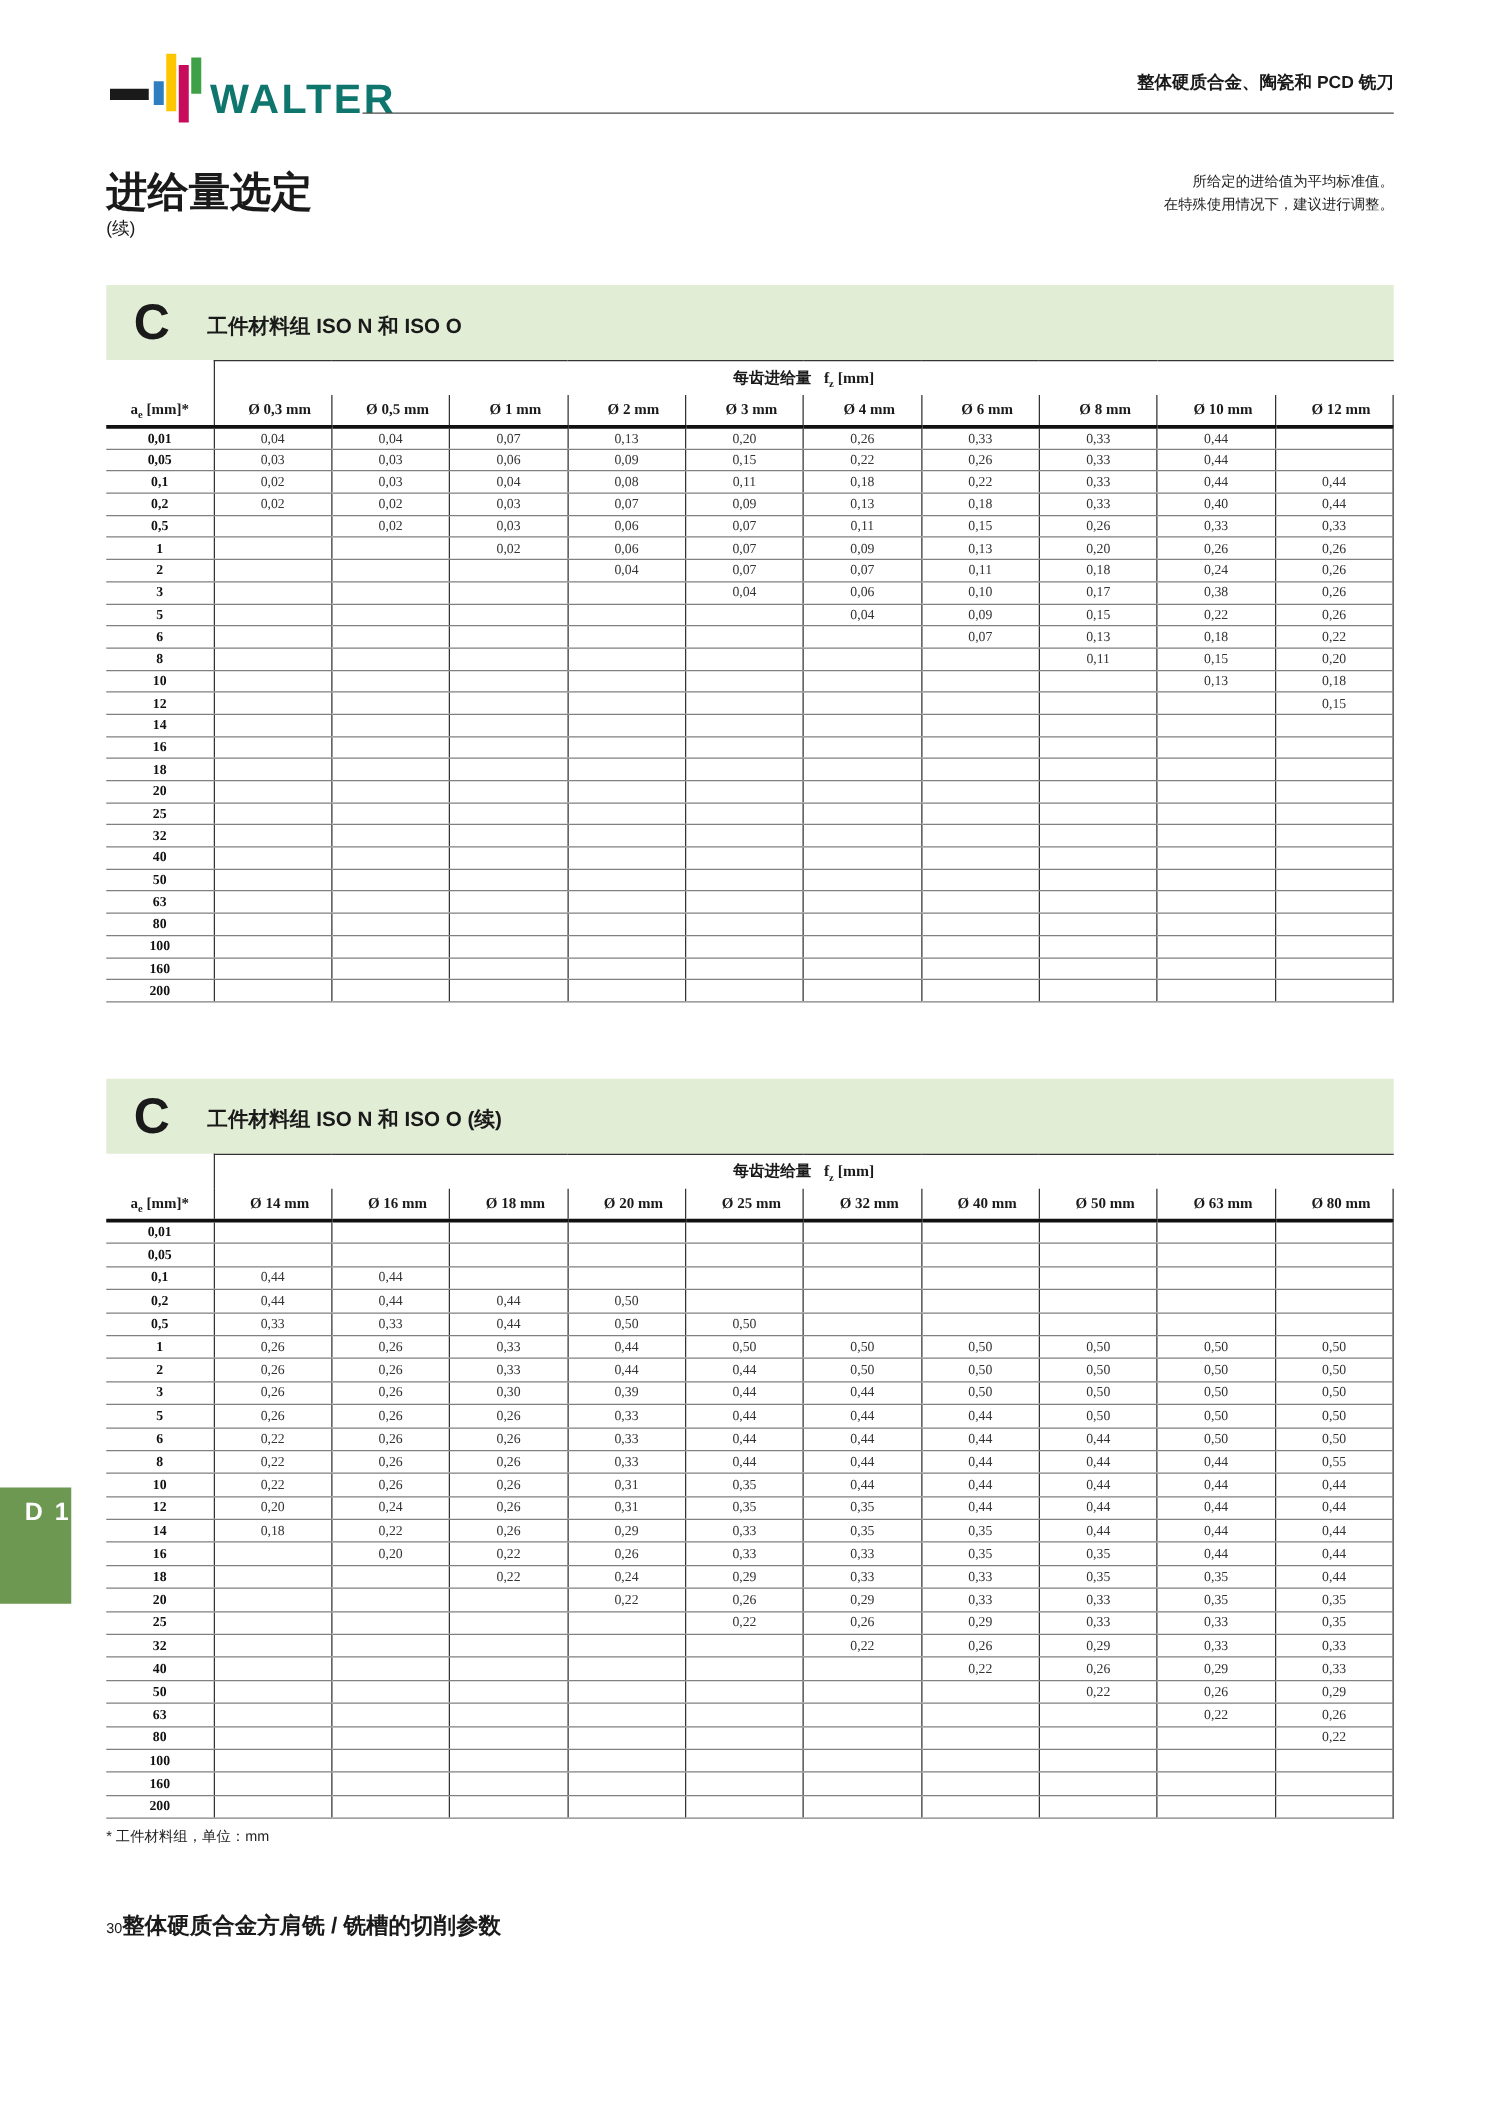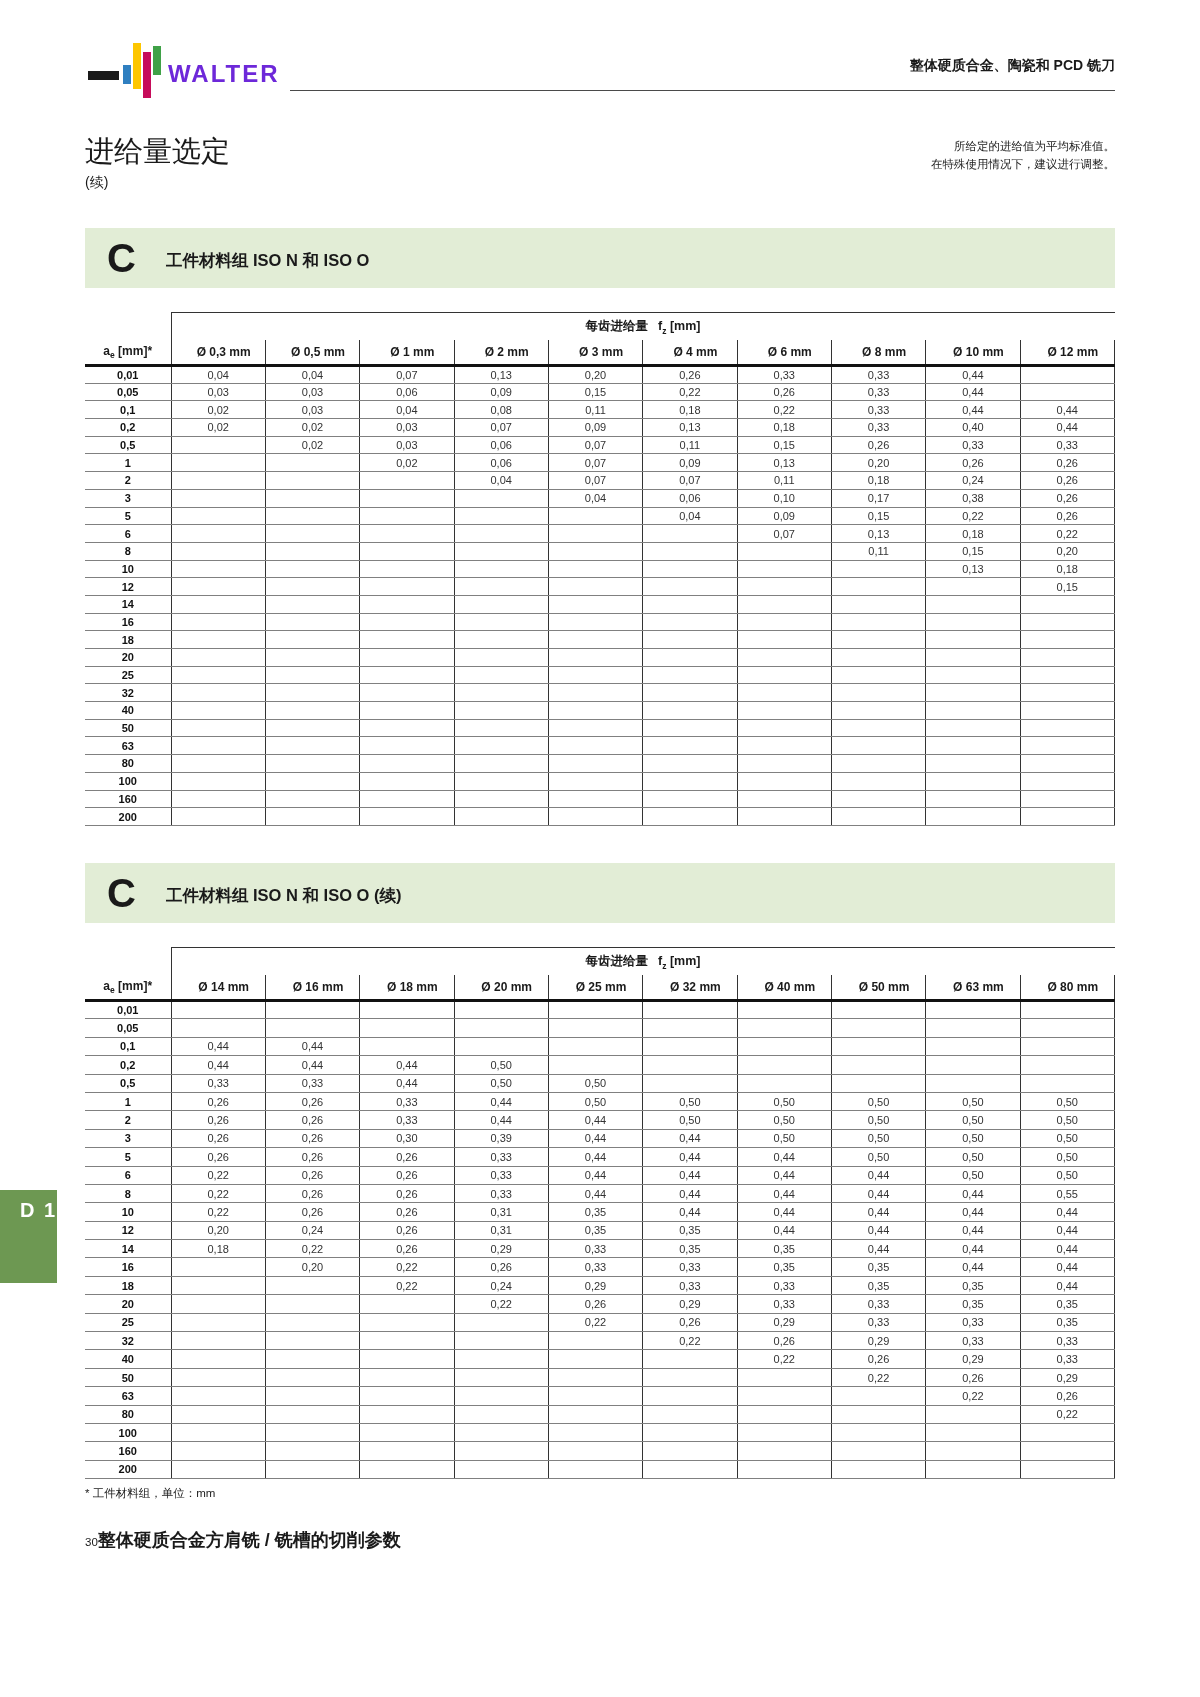--- a/index.html
+++ b/index.html
@@ -9,40 +9,40 @@
     font-family:"Liberation Sans", sans-serif; color:#1a1a1a;
   }
 
   
   .logo { position:absolute; left:88px; top:40px; width:260px; height:62px; }
   .logo .dash      { position:absolute; left:0;    top:31px; width:31px; height:9px;  }
   .logo .bar-blue  { position:absolute; left:35px; top:25px; width:8px;  height:19px; }
   .logo .bar-yellow{ position:absolute; left:45px; top:3px;  width:8px;  height:46px; }
   .logo .bar-mag   { position:absolute; left:55px; top:12px; width:8px;  height:46px; }
   .logo .bar-green { position:absolute; left:65px; top:6px;  width:8px;  height:29px; }
-  .logo .word { position:absolute; left:80px; top:20px; font-size:24px; font-weight:bold;
-                letter-spacing:2px; color:#6d28d9; }
+  .logo .word { position:absolute; left:80px; top:20px; font-size:33px; font-weight:bold;
+                letter-spacing:2px; color:#0f766e; }
   .header-title { position:absolute; right:85px; top:57px; font-size:14px; font-weight:bold; }
   .header-rule { position:absolute; left:290px; top:90px; width:825px; border-top:1px solid #4a4a4a; }
 
   
-  .page-title { position:absolute; left:85px; top:132px; font-size:29px; font-weight:normal; }
+  .page-title { position:absolute; left:85px; top:132px; font-size:33px; font-weight:bold; }
   .page-subtitle { position:absolute; left:85px; top:174px; font-size:14px; }
   .note { position:absolute; right:85px; top:137px; font-size:11.5px; line-height:1.6;
           text-align:right; color:#222; }
 
   
   .tsec { position:absolute; left:85px; width:1030px; }
   .tsec-1 { top:228px; }
   .tsec-2 { top:863px; }
   .band { height:60px; background:#e2edd6; display:flex; align-items:center; }
   .band-letter { font-size:40px; font-weight:bold; margin-left:22px; line-height:1; }
   .band-title  { font-size:16.5px; font-weight:bold; margin-left:30px; padding-top:6px; }
 
-  table.feed { border-collapse:collapse; table-layout:fixed; width:1030px; margin-top:24px; }
+  table.feed { border-collapse:collapse; table-layout:fixed; width:1030px; margin-top:0;font-family:Liberation Serif, serif; }
   table.feed th, table.feed td { padding:0; text-align:center; vertical-align:middle; }
 
   tr.feed-row { height:27px; }
   tr.feed-row .ae-spacer { border:none; }
   tr.feed-row .feed-head { border-top:1px solid #333; border-left:1px solid #333;
                            font-size:12.5px; font-weight:bold; }
   .fsub, .aesub { font-size:8.5px; vertical-align:sub; }
   .feed-f { margin-left:10px; }
 
   tr.colhdr-row { height:26px; }

